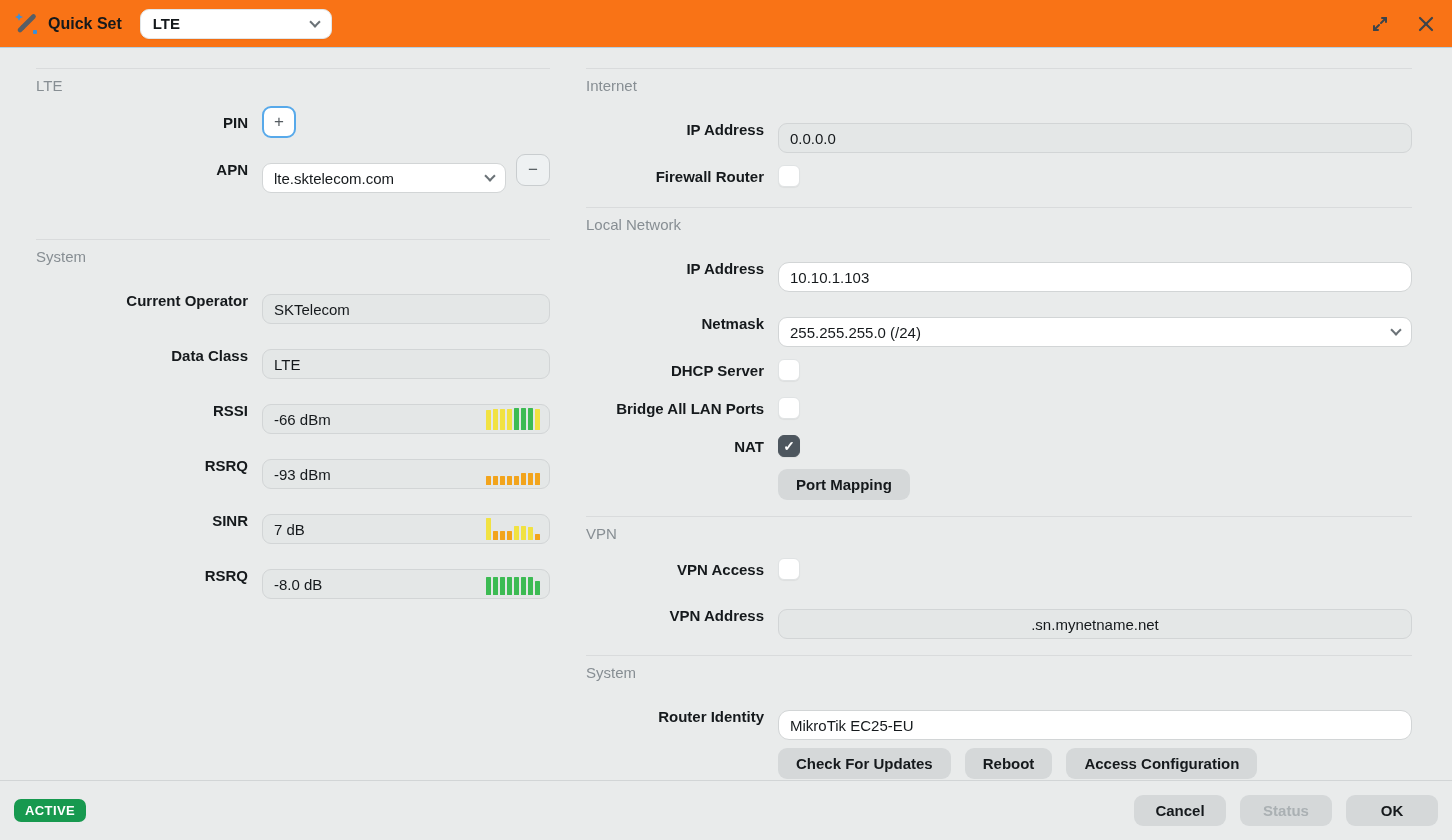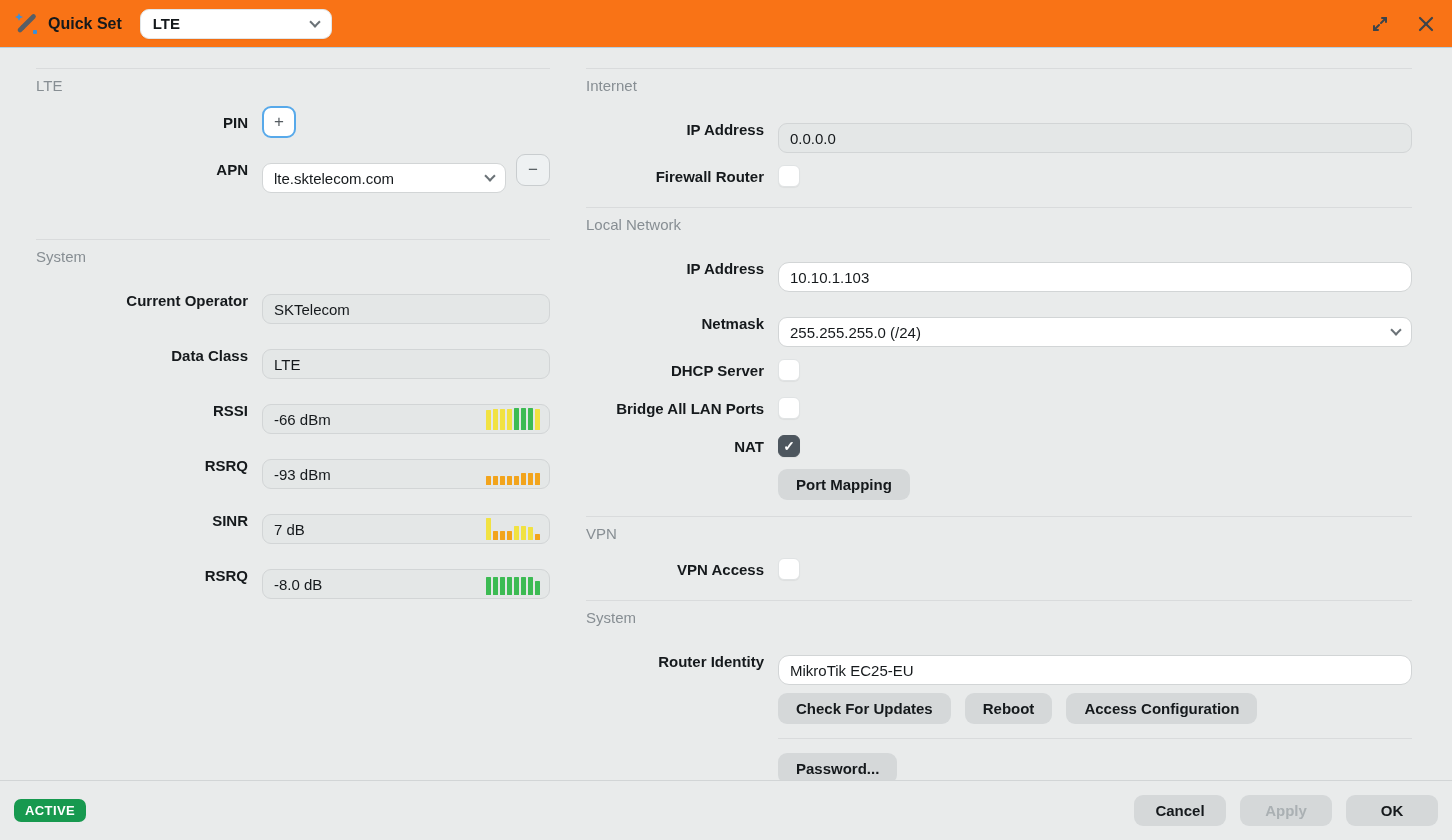--- a/index.html
+++ b/index.html
@@ -331,20 +331,26 @@
       <div class="section mb-sec">
         <div class="section-header">VPN</div>
         <div class="row">
           <div class="label">VPN Access</div>
           <div class="control">
             <span class="checkbox">
               
             </span>
           </div>
         </div>
+        <div class="row">
+          <div class="label">VPN Address</div>
+          <div class="control">
+            <div class="field readonly centered">.sn.mynetname.net</div>
+          </div>
+        </div>
       </div>
 
       <div class="section">
         <div class="section-header">System</div>
         <div class="row">
           <div class="label">Router Identity</div>
           <div class="control">
             <input class="field white" value="MikroTik EC25-EU" style="">
           </div>
         </div>
@@ -364,17 +370,17 @@
           </div>
         </div>
       </div>
     </div>
   </div>
 
   <div class="footer">
     <span class="badge">ACTIVE</span>
     <span class="grow"></span>
     <button class="btn">Cancel</button>
-    <button class="btn btn-disabled">Apply</button>
+    <button class="btn btn-disabled">Status</button>
     <button class="btn btn-ok">OK</button>
   </div>
 
 </div>
 
 </body></html>

